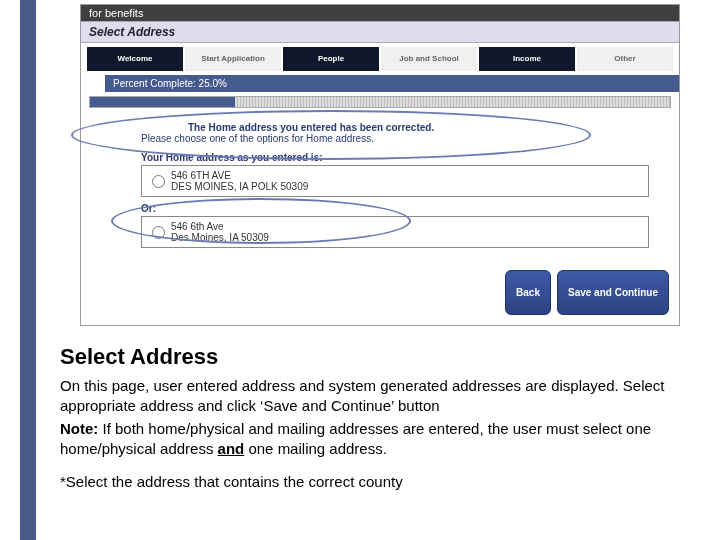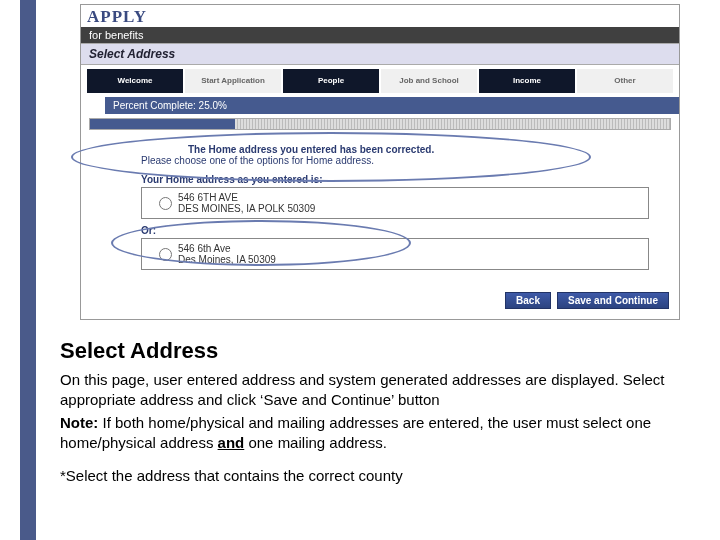--- a/index.html
+++ b/index.html
@@ -107,21 +107,21 @@
   .body-block {
     padding: 6px 30px 10px 60px;
     font-size: 10px;
     color: #2a3a70;
     position: relative;
   }
   .corrected-hd { font-weight: bold; font-size: 10px; margin-left: 47px; }
   .corrected-sub { font-size: 10px; margin-bottom: 8px; }
   .addr-box {
     border: 1px solid #888;
-    padding: 4px 17px;
+    padding: 4px 10px;
     margin-top: 2px;
     margin-bottom: 6px;
   }
   .addr-caption { font-weight: bold; font-size: 10px; }
   .addr-option {
     display: flex;
     gap: 6px;
     font-size: 10px;
     color: #333;
   }
@@ -138,22 +138,22 @@
     gap: 6px;
     justify-content: flex-end;
     padding: 6px 10px 10px 10px;
   }
   .btn {
     background: linear-gradient(#3e5aa8,#2c4380);
     color: #fff;
     font-size: 10px;
     font-weight: bold;
     border: 1px solid #223366;
-    border-radius: 0;
-    padding: 2px 10px;
+    border-radius: 6px;
+    padding: 16px 10px;
     cursor: pointer;
   }
   
   .instr {
     margin-left: 10px;
     margin-right: 10px;
   }
   .instr h2 {
     font-size: 22px;
     font-weight: bold;
@@ -168,23 +168,20 @@
   .bold { font-weight: bold; }
 </style>
 </head>
 <body>
 
 <div class="left-rail"></div>
 
 <div class="doc-area">
 
   <div class="app-panel">
-    <div class="brand">
-      <div class="brand-apply">APPLY</div>
-    </div>
     <div class="brand-sub">for benefits</div>
     <div class="page-title">Select Address</div>
 
     <div class="steps-row">
       <div class="step">Welcome</div>
       <div class="step alt">Start Application</div>
       <div class="step">People</div>
       <div class="step alt">Job and School</div>
       <div class="step">Income</div>
       <div class="step alt">Other</div>

